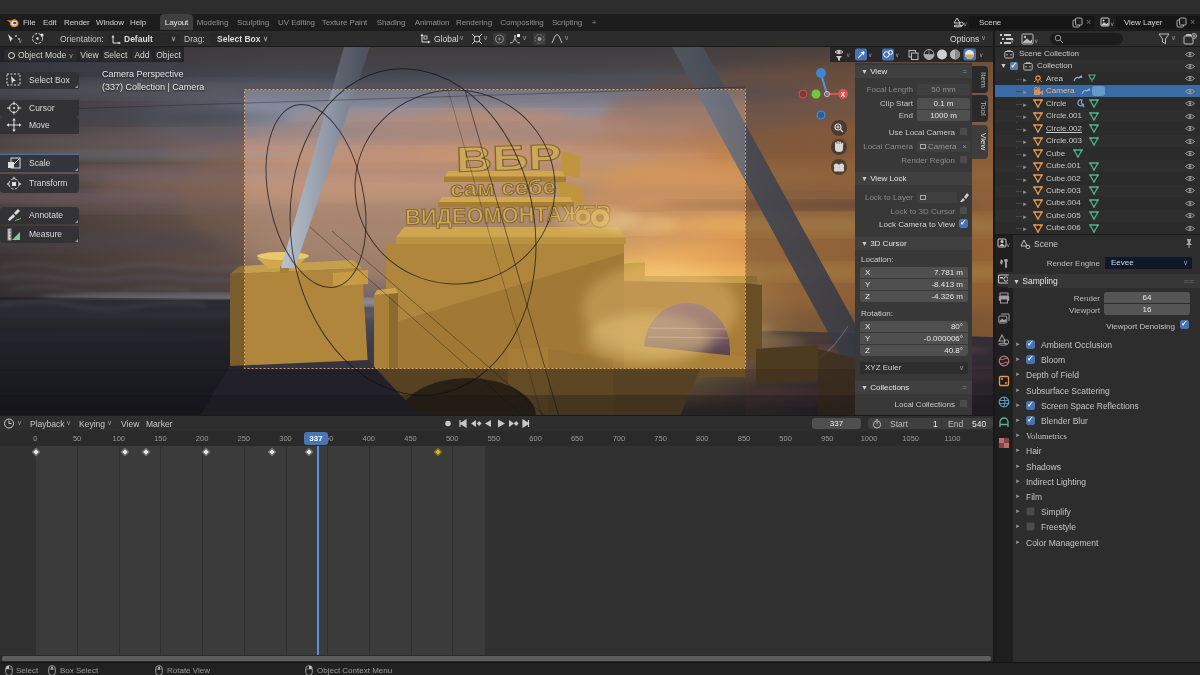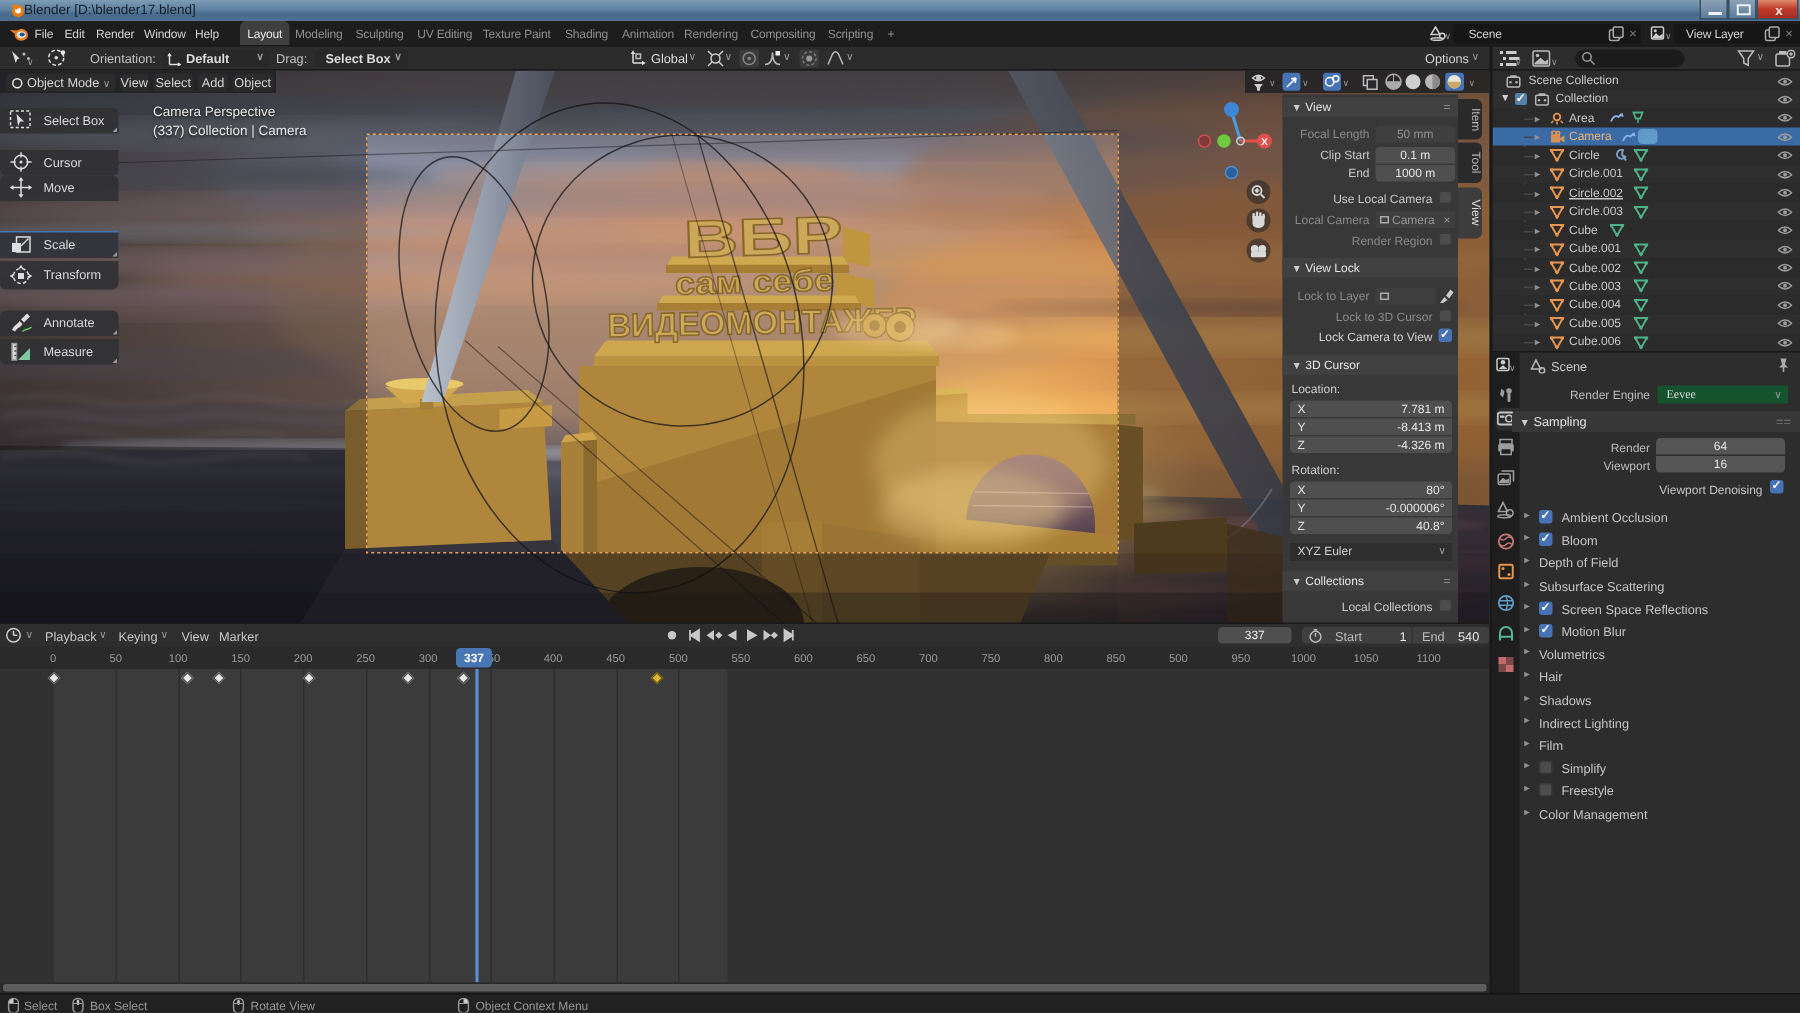--- a/index.html
+++ b/index.html
@@ -961,21 +961,21 @@
       </svg>
 <svg width="12" height="10" style="position:absolute;left:24px;top:4px" viewBox="0 0 12 10">
         <path d="M5,1 L8,7 H2 Z" fill="none" stroke="#bbb"></path>
         <circle cx="9" cy="8" r="1.8" fill="none" stroke="#bbb"></circle>
       </svg>
 <span style="position:absolute;left:39px;top:4px;color:#c8c8c8;">Scene</span>
 <svg width="10" height="11" style="position:absolute;left:188px;top:3px" viewBox="0 0 10 11">
         <path d="M4,1 H8 L7,5 L9,7 H6.5 V10 L5.5,10 V7 H3 L5,5 Z" fill="#aaa"></path>
       </svg>
 <div class="lab-r" style="left:0;top:23px;width:105px;color:#bcbcbc;">Render Engine</div>
-<div class="val" style="left:110px;top:22px;width:87px;height:12px;line-height:12px;background:#14532d;font-family:Liberation Serif, serif;"><span style="margin-left:6px;color:#d8d8d8;">Eevee</span><span style="position:absolute;right:4px;color:#999;font-size:7px;">∨</span></div>
+<div class="val" style="left:110px;top:22px;width:87px;height:12px;line-height:12px;background:#0f172a;"><span style="margin-left:6px;color:#d8d8d8;">Eevee</span><span style="position:absolute;right:4px;color:#999;font-size:7px;">∨</span></div>
 <div style="position:absolute;left:13px;top:39px;width:192px;height:14px;background:#373737;border-radius:3px 0 0 0;color:#e2e2e2;line-height:14px;"><span style="margin-left:5px;font-size:7px;color:#ccc;">▼</span> Sampling<span style="position:absolute;right:6px;color:#7a7a7a;">==</span></div>
 <div class="lab-r" style="left:0;top:58px;width:105px;color:#bcbcbc;">Render</div>
 <div class="val" style="left:109px;top:57px;width:86px;text-align:center;border-radius:3px 3px 0 0;background:#555555;">64</div>
 <div class="lab-r" style="left:0;top:70px;width:105px;color:#bcbcbc;">Viewport</div>
 <div class="val" style="left:109px;top:69px;width:86px;text-align:center;border-radius:0 0 3px 3px;background:#555555;">16</div>
 <div class="lab-r" style="left:0;top:86px;width:180px;color:#c5c5c5;">Viewport Denoising</div>
 <div class="cb on" style="left:185px;top:85px;"></div>
 <span style="position:absolute;left:20px;top:106px;color:#909090;font-size:6px;">►</span>
 <div class="cb on" style="left:31px;top:105px;"></div>
 <span style="position:absolute;left:46px;top:105px;color:#c5c5c5;">Ambient Occlusion</span>
@@ -984,58 +984,41 @@
 <span style="position:absolute;left:46px;top:120.2px;color:#c5c5c5;">Bloom</span>
 <span style="position:absolute;left:20px;top:136.4px;color:#909090;font-size:6px;">►</span>
 <span style="position:absolute;left:31px;top:135.4px;color:#c5c5c5;">Depth of Field</span>
 <span style="position:absolute;left:20px;top:151.6px;color:#909090;font-size:6px;">►</span>
 <span style="position:absolute;left:31px;top:150.6px;color:#c5c5c5;">Subsurface Scattering</span>
 <span style="position:absolute;left:20px;top:166.79999999999998px;color:#909090;font-size:6px;">►</span>
 <div class="cb on" style="left:31px;top:165.79999999999998px;"></div>
 <span style="position:absolute;left:46px;top:165.79999999999998px;color:#c5c5c5;">Screen Space Reflections</span>
 <span style="position:absolute;left:20px;top:181.99999999999997px;color:#909090;font-size:6px;">►</span>
 <div class="cb on" style="left:31px;top:180.99999999999997px;"></div>
-<span style="position:absolute;left:46px;top:180.99999999999997px;color:#c5c5c5;">Motion Blur</span>
+<span style="position:absolute;left:46px;top:180.99999999999997px;color:#c5c5c5;">Blender Blur</span>
 <span style="position:absolute;left:20px;top:197.19999999999996px;color:#909090;font-size:6px;">►</span>
-<span style="position:absolute;left:31px;top:196.19999999999996px;color:#c5c5c5;">Volumetrics</span>
+<span style="position:absolute;left:31px;top:196.19999999999996px;color:#c5c5c5;font-family:Liberation Serif, serif;">Volumetrics</span>
 <span style="position:absolute;left:20px;top:212.39999999999995px;color:#909090;font-size:6px;">►</span>
 <span style="position:absolute;left:31px;top:211.39999999999995px;color:#c5c5c5;">Hair</span>
 <span style="position:absolute;left:20px;top:227.59999999999994px;color:#909090;font-size:6px;">►</span>
 <span style="position:absolute;left:31px;top:226.59999999999994px;color:#c5c5c5;">Shadows</span>
 <span style="position:absolute;left:20px;top:242.79999999999993px;color:#909090;font-size:6px;">►</span>
 <span style="position:absolute;left:31px;top:241.79999999999993px;color:#c5c5c5;">Indirect Lighting</span>
 <span style="position:absolute;left:20px;top:257.9999999999999px;color:#909090;font-size:6px;">►</span>
 <span style="position:absolute;left:31px;top:256.9999999999999px;color:#c5c5c5;">Film</span>
 <span style="position:absolute;left:20px;top:273.19999999999993px;color:#909090;font-size:6px;">►</span>
 <div class="cb" style="left:31px;top:272.19999999999993px;"></div>
 <span style="position:absolute;left:46px;top:272.19999999999993px;color:#c5c5c5;">Simplify</span>
 <span style="position:absolute;left:20px;top:288.3999999999999px;color:#909090;font-size:6px;">►</span>
 <div class="cb" style="left:31px;top:287.3999999999999px;"></div>
 <span style="position:absolute;left:46px;top:287.3999999999999px;color:#c5c5c5;">Freestyle</span>
 <span style="position:absolute;left:20px;top:303.5999999999999px;color:#909090;font-size:6px;">►</span>
 <span style="position:absolute;left:31px;top:302.5999999999999px;color:#c5c5c5;">Color Management</span>
 </div>
 
-<div class="abs" id="titlebar">
-<svg width="12" height="11" style="position:absolute;left:6px;top:1px" viewBox="0 0 24 22">
-        <circle cx="12" cy="13" r="8" fill="#e87d0d"></circle>
-        <circle cx="12" cy="12" r="4" fill="#fff"></circle>
-        <path d="M2,6 Q10,2 16,7 L10,11 Z" fill="#e87d0d"></path>
-      </svg>
-<span class="t">Blender [D:\blender17.blend]</span>
-<div class="winbtn" style="left:1133px;width:19px;background:linear-gradient(#8ba1b6,#5d7d9c);"><svg width="19" height="13">
-          <rect x="5" y="8" width="9" height="2" fill="#f0f4f8"></rect>
-        </svg></div>
-<div class="winbtn" style="left:1152px;width:19px;background:linear-gradient(#8ba1b6,#5d7d9c);"><svg width="19" height="13">
-          <rect x="5.5" y="3.5" width="8" height="6" fill="none" stroke="#f0f4f8" stroke-width="1.3"></rect>
-        </svg></div>
-<div class="winbtn" style="left:1171px;width:28px;background:linear-gradient(#e08a70,#c0392b 50%,#a52d20);"><svg width="28" height="13">
-          <text x="14" y="10" font-size="9" fill="#fde8d8" text-anchor="middle" font-weight="bold">x</text>
-        </svg></div>
-</div>
 
 <div class="abs" id="menubar">
 <svg width="13" height="10" style="position:absolute;left:6px;top:4px" viewBox="0 0 34 26">
         <path d="M33,14 c0,5.5 -5,10 -11.5,10 c-6.5,0 -11.5,-4.5 -11.5,-10 l0.3,-2 L1.5,5 l11.5,1.2 l8.5,-3.4 c6.5,0.6 11.5,5.5 11.5,11.2 Z" fill="#eb7e21"></path>
         <ellipse cx="21.5" cy="13.5" rx="8" ry="6.3" fill="#dfe5ec"></ellipse>
         <ellipse cx="23" cy="13" rx="4.5" ry="3.5" fill="#265787"></ellipse>
       </svg>
 <span class="menuitem" style="left:23px;">File</span>
 <span class="menuitem" style="left:43px;">Edit</span>
 <span class="menuitem" style="left:64px;">Render</span>

